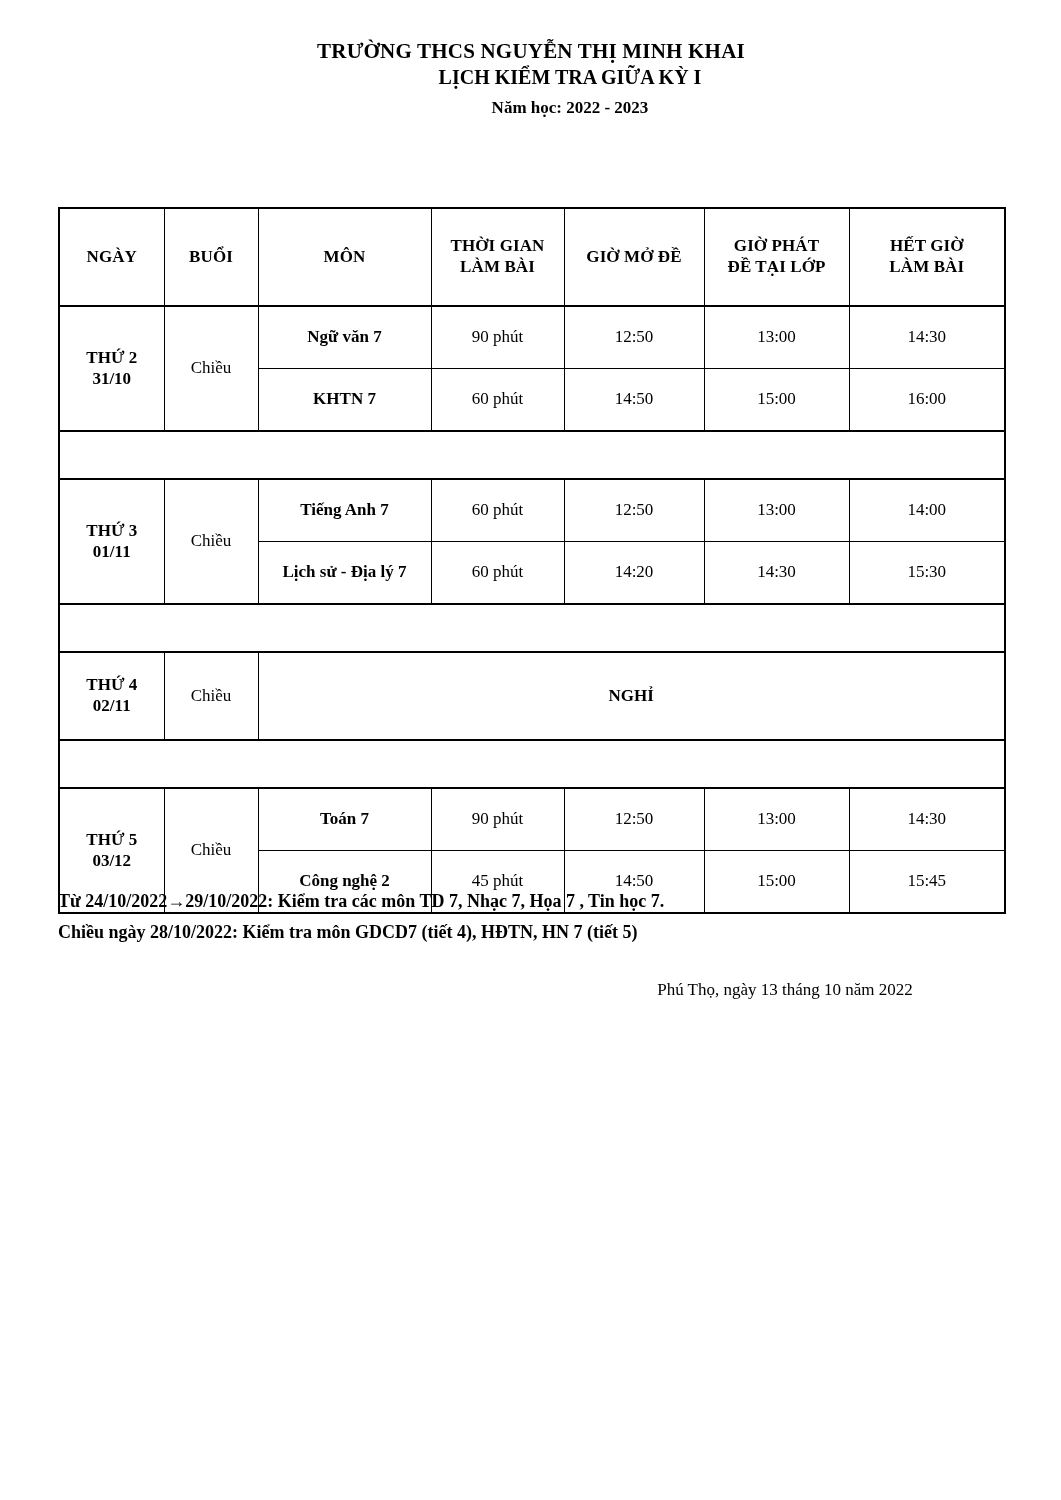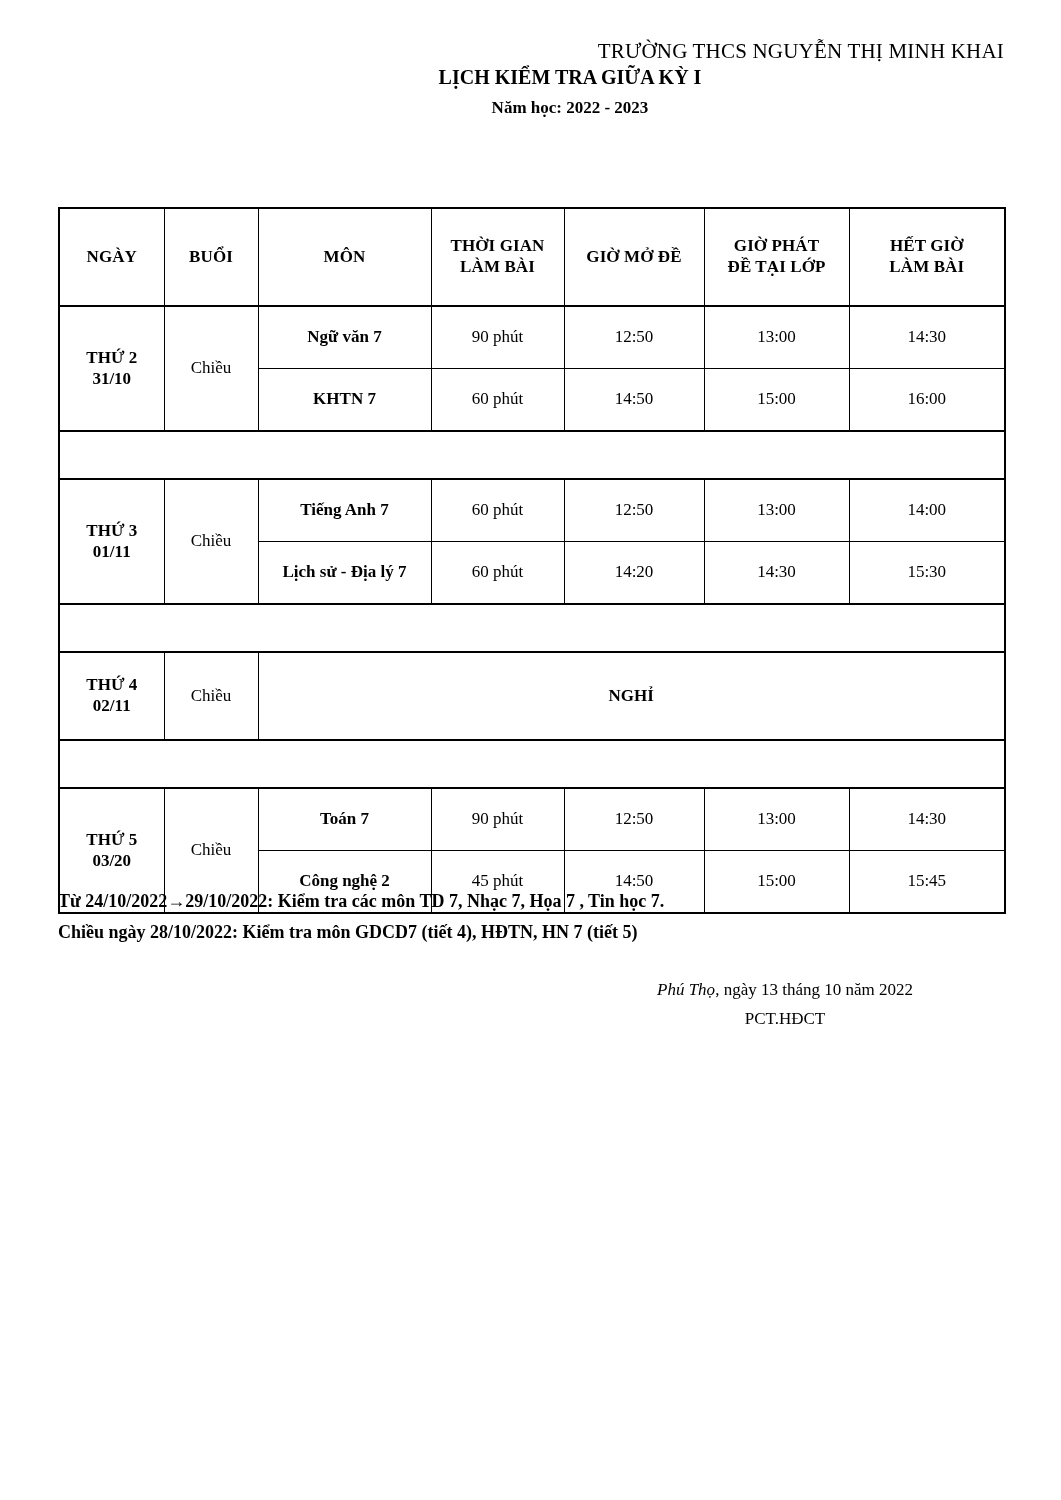--- a/index.html
+++ b/index.html
@@ -25,23 +25,23 @@
 
   
   .header {
     position: absolute;
     left: 58px;
     top: 38px;
     width: 946px;
   }
   .school-name {
     font-size: 21px;
-    font-weight: normal;
+    font-weight: bold;
     letter-spacing: 0.2px;
-    text-align: right;
+    text-align: center;
     line-height: 1.25;
     white-space: nowrap;
   }
   .doc-title {
     font-size: 20px;
     font-weight: bold;
     text-align: center;
     padding-left: 78px;
     line-height: 1.3;
   }
@@ -162,21 +162,20 @@
     top: 978px;
     width: 450px;
     text-align: center;
   }
   .sig-place-line {
     font-size: 17px;
     line-height: 1.45;
     white-space: nowrap;
   }
   .sig-place {
-    font-style: italic;
   }
   .sig-role {
     font-size: 17px;
     line-height: 1.45;
     margin-top: 4px;
   }
   .sig-name {
     position: absolute;
     left: 560px;
     top: 1143px;
@@ -294,21 +293,21 @@
           <td class="rest-cell" colspan="5">NGHỈ</td>
         </tr>
 
         <tr class="spacer-row">
           <td colspan="7"></td>
         </tr>
 
         <tr class="block-top">
           <td class="day-cell" rowspan="2">
             <span>THỨ 5</span><br>
-            <span>03/20</span>
+            <span>03/12</span>
           </td>
           <td class="session-cell" rowspan="2">Chiều</td>
           <td class="subject-cell">Toán 7</td>
           <td class="val-cell">90 phút</td>
           <td class="val-cell">12:50</td>
           <td class="val-cell">13:00</td>
           <td class="val-cell">14:30</td>
         </tr>
         <tr class="block-bottom">
           <td class="subject-cell">Công nghệ 2</td>
@@ -324,17 +323,16 @@
 
   <div class="notes">
     <div class="note-line">Từ 24/10/2022→29/10/2022: Kiểm tra các môn TD 7, Nhạc 7, Họa 7 , Tin học 7.</div>
     <div class="note-line">Chiều  ngày 28/10/2022: Kiểm tra môn GDCD7 (tiết 4), HĐTN, HN 7 (tiết 5)</div>
   </div>
 
   <div class="signature">
     <div class="sig-place-line">
       <span class="sig-place">Phú Thọ</span><span>, ngày 13 tháng 10  năm 2022</span>
     </div>
-    <div class="sig-role">PCT.HĐCT</div>
   </div>
 
 
 </div>
 
 </body></html>

